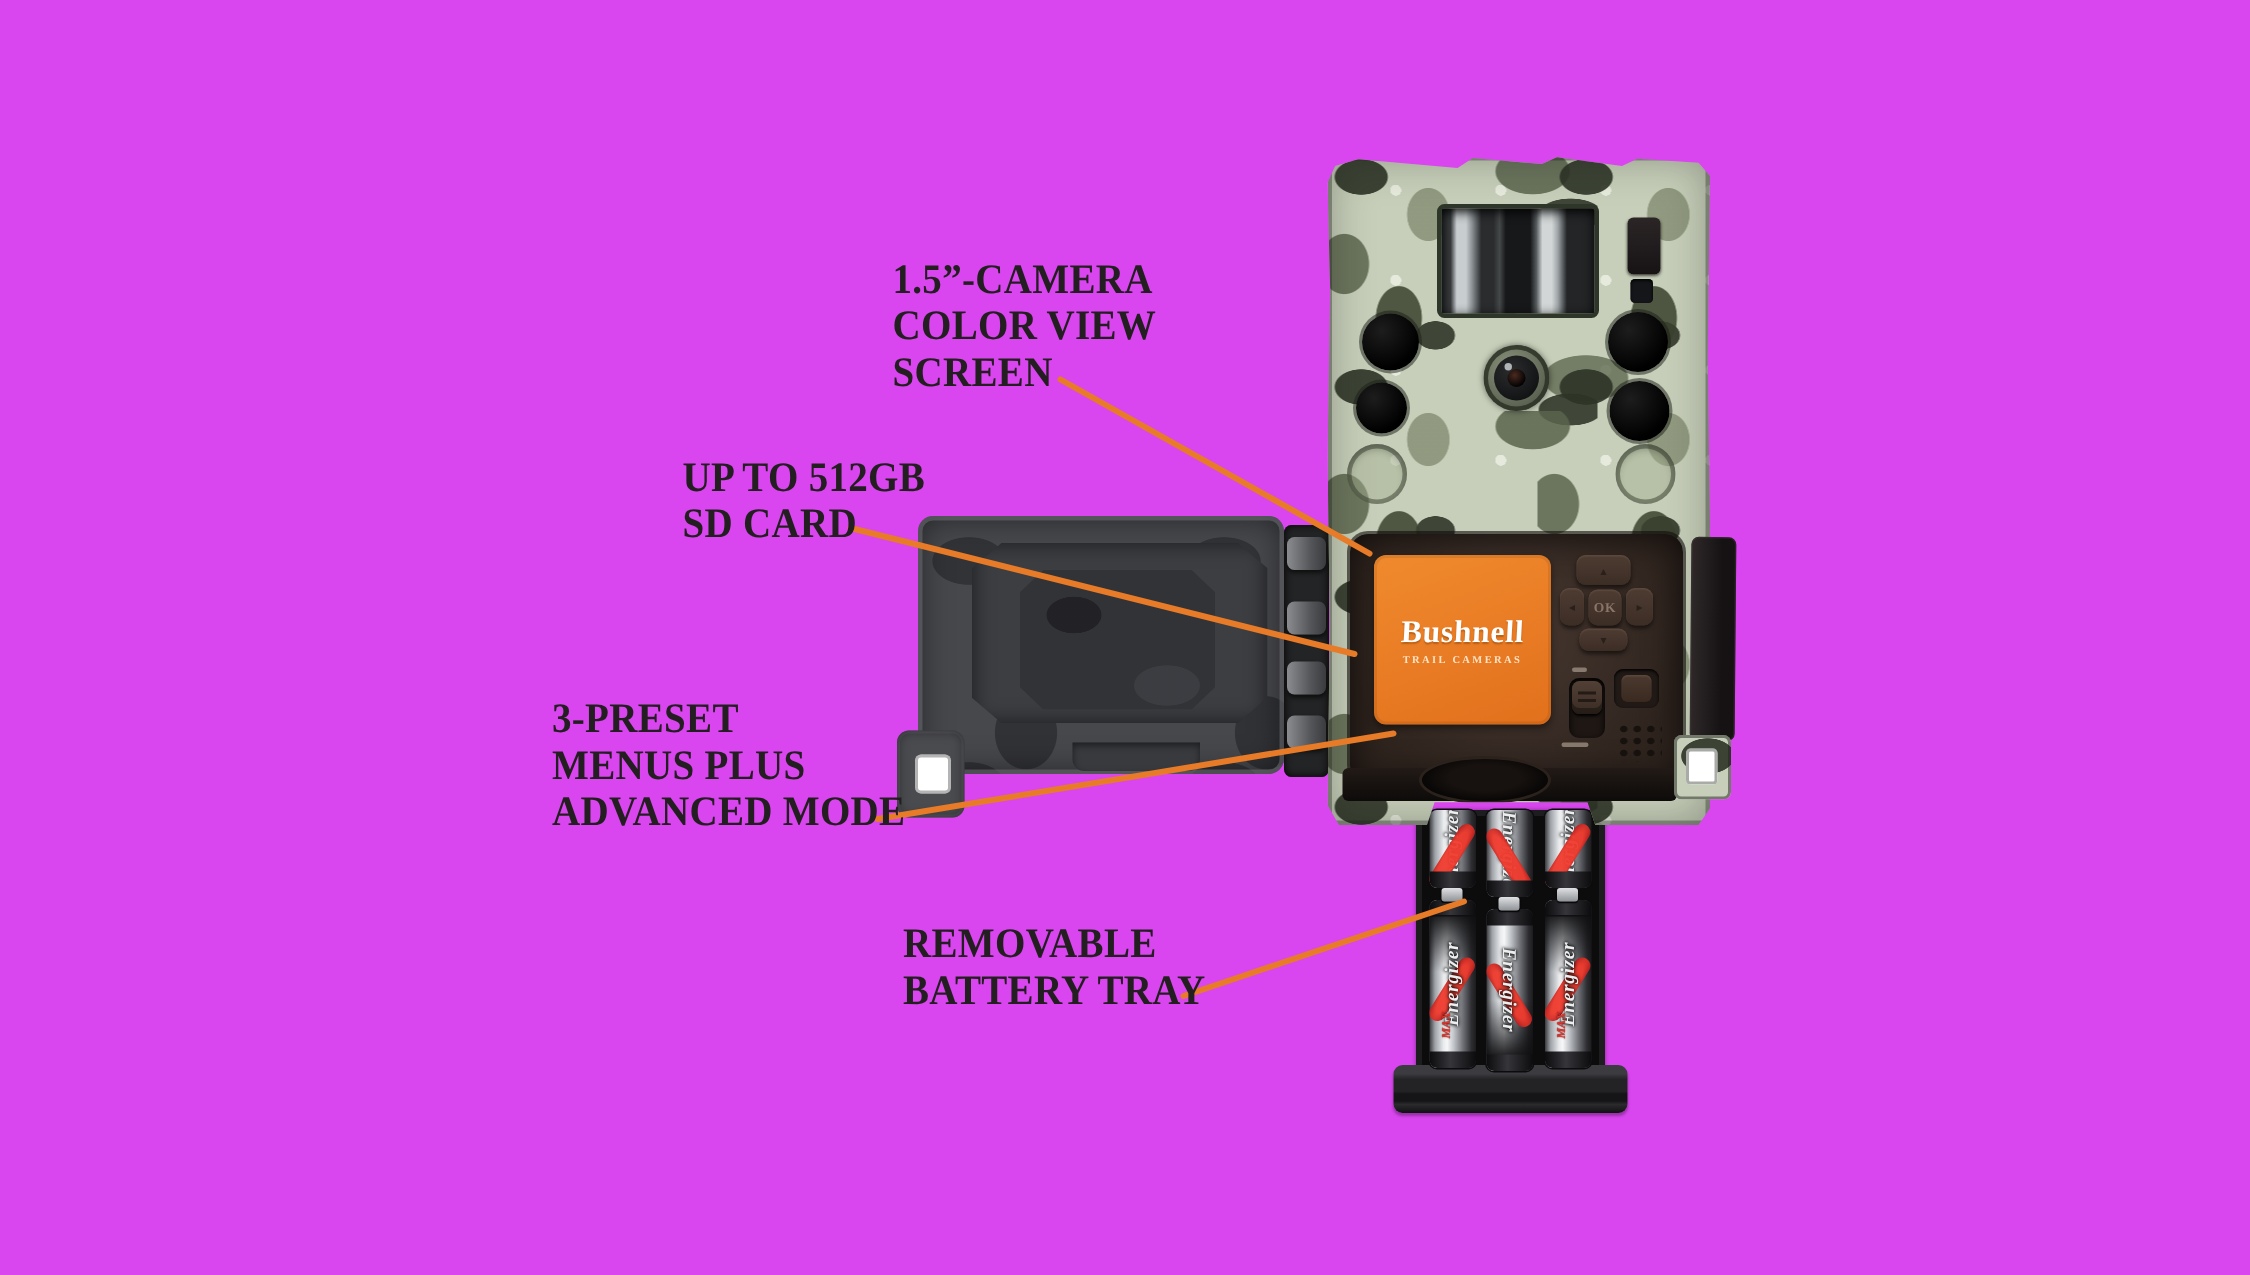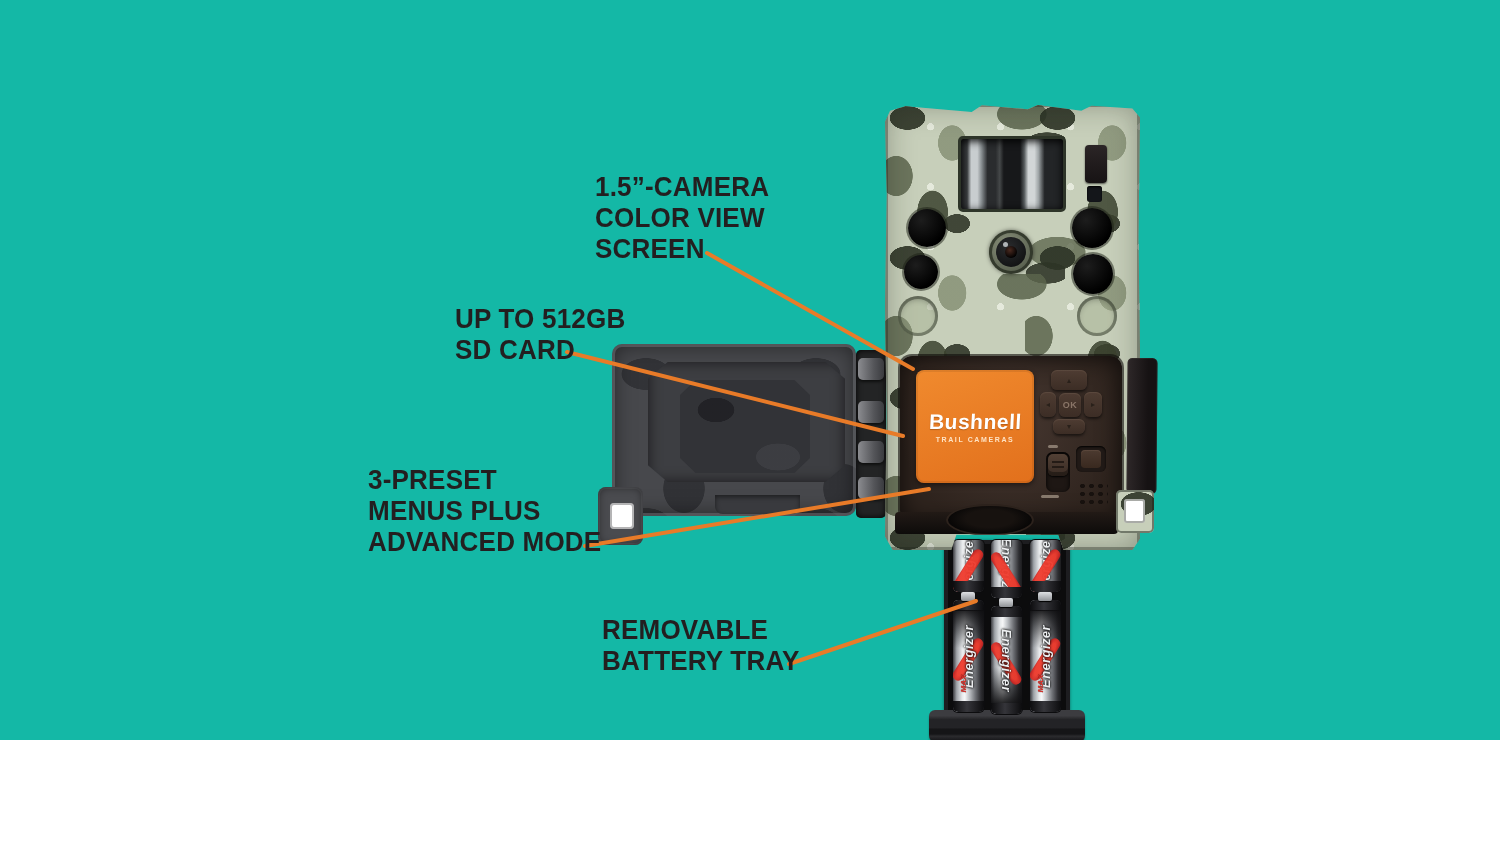--- a/index.html
+++ b/index.html
@@ -1,17 +1,17 @@
 <!DOCTYPE html>
 <html><head>
 <meta charset="utf-8">
 <style>
   html,body{margin:0;padding:0;background:#fff;}
-  .canvas{position:relative;width:1500px;height:740px;background:#14b8a6;overflow:hidden;
-          font-family:Liberation Sans, sans-serif;}
+  .canvas{position:relative;width:1500px;height:850px;background:#d946ef;overflow:hidden;
+          font-family:Liberation Serif, serif;}
   .abs{position:absolute;}
 
   
   .callout{position:absolute;z-index:60;color:#231f20;font-weight:700;font-size:28px;
            line-height:31px;letter-spacing:.2px;white-space:nowrap;
            transform:scaleX(.93);transform-origin:0 0;}
 
   
   .camo{background-color:#c7cfba;
     background-image:

